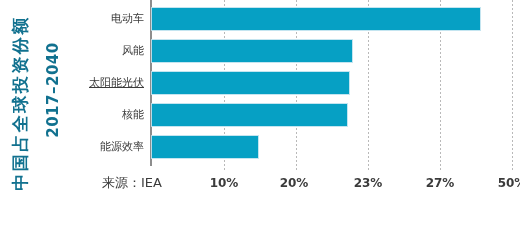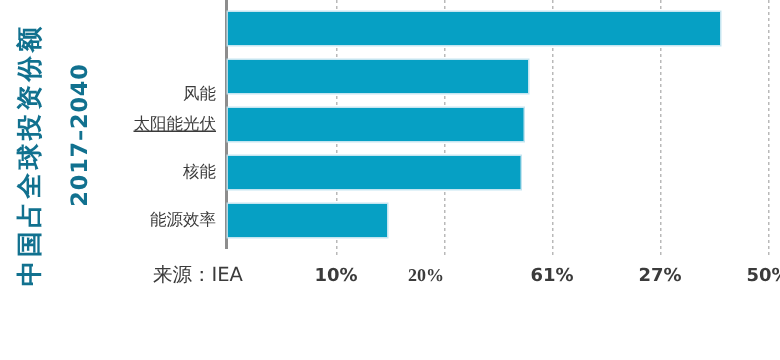--- a/index.html
+++ b/index.html
@@ -154,21 +154,22 @@
 
   <div class="vtitle-wrap">
     <div class="vtitle">中国占全球投资份额</div>
   </div>
 
   <div class="vsub-wrap">
     <div class="vsub">2017–2040</div>
   </div>
 
   <div class="cat-labels">
-    <div class="cat-label" style="top:52px;">风能</div>
+    <div class="cat-label" style="top:8px;">电动车</div>
+    <div class="cat-label" style="top:40px;">风能</div>
     <div class="cat-label" style="top:72px;text-decoration:underline;">太阳能光伏</div>
     <div class="cat-label" style="top:104px;">核能</div>
     <div class="cat-label" style="top:136px;margin-left:44px;">能源效率</div>
   </div>
 
   <div class="plot">
     <div class="axis-line"></div>
 
     <div class="gridline" style="left: 72px;"></div>
     <div class="gridline" style="left: 144px;"></div>
@@ -178,21 +179,21 @@
 
     <div class="bar" style="top: 8px; left: 0px; width: 327.6px; background: rgb(6, 160, 196);"></div>
     <div class="bar" style="top: 40px; left: 0px; width: 200.16px; background: rgb(6, 160, 196);"></div>
     <div class="bar" style="top: 72px; left: 0px; width: 196.56px; background: rgb(6, 160, 196);"></div>
     <div class="bar" style="top: 104px; left: 0px; width: 195.12px; background: rgb(6, 160, 196);"></div>
     <div class="bar" style="top: 136px; left: 0px; width: 105.84px; background: rgb(6, 160, 196);"></div>
   </div>
 
   <div class="ticks">
     <div class="tick-label" style="left: 72px;">10%</div>
-    <div class="tick-label" style="left: 132px; font-family: Liberation Serif, serif;">20%</div>
-    <div class="tick-label" style="left: 216px;">61%</div>
+    <div class="tick-label" style="left: 142px;">20%</div>
+    <div class="tick-label" style="left: 216px;">23%</div>
     <div class="tick-label" style="left: 288px;">27%</div>
     <div class="tick-label" style="left: 360px;">50%</div>
   </div>
 
   <div class="source">来源：IEA</div>
 
 </div>
 
 </body></html>

